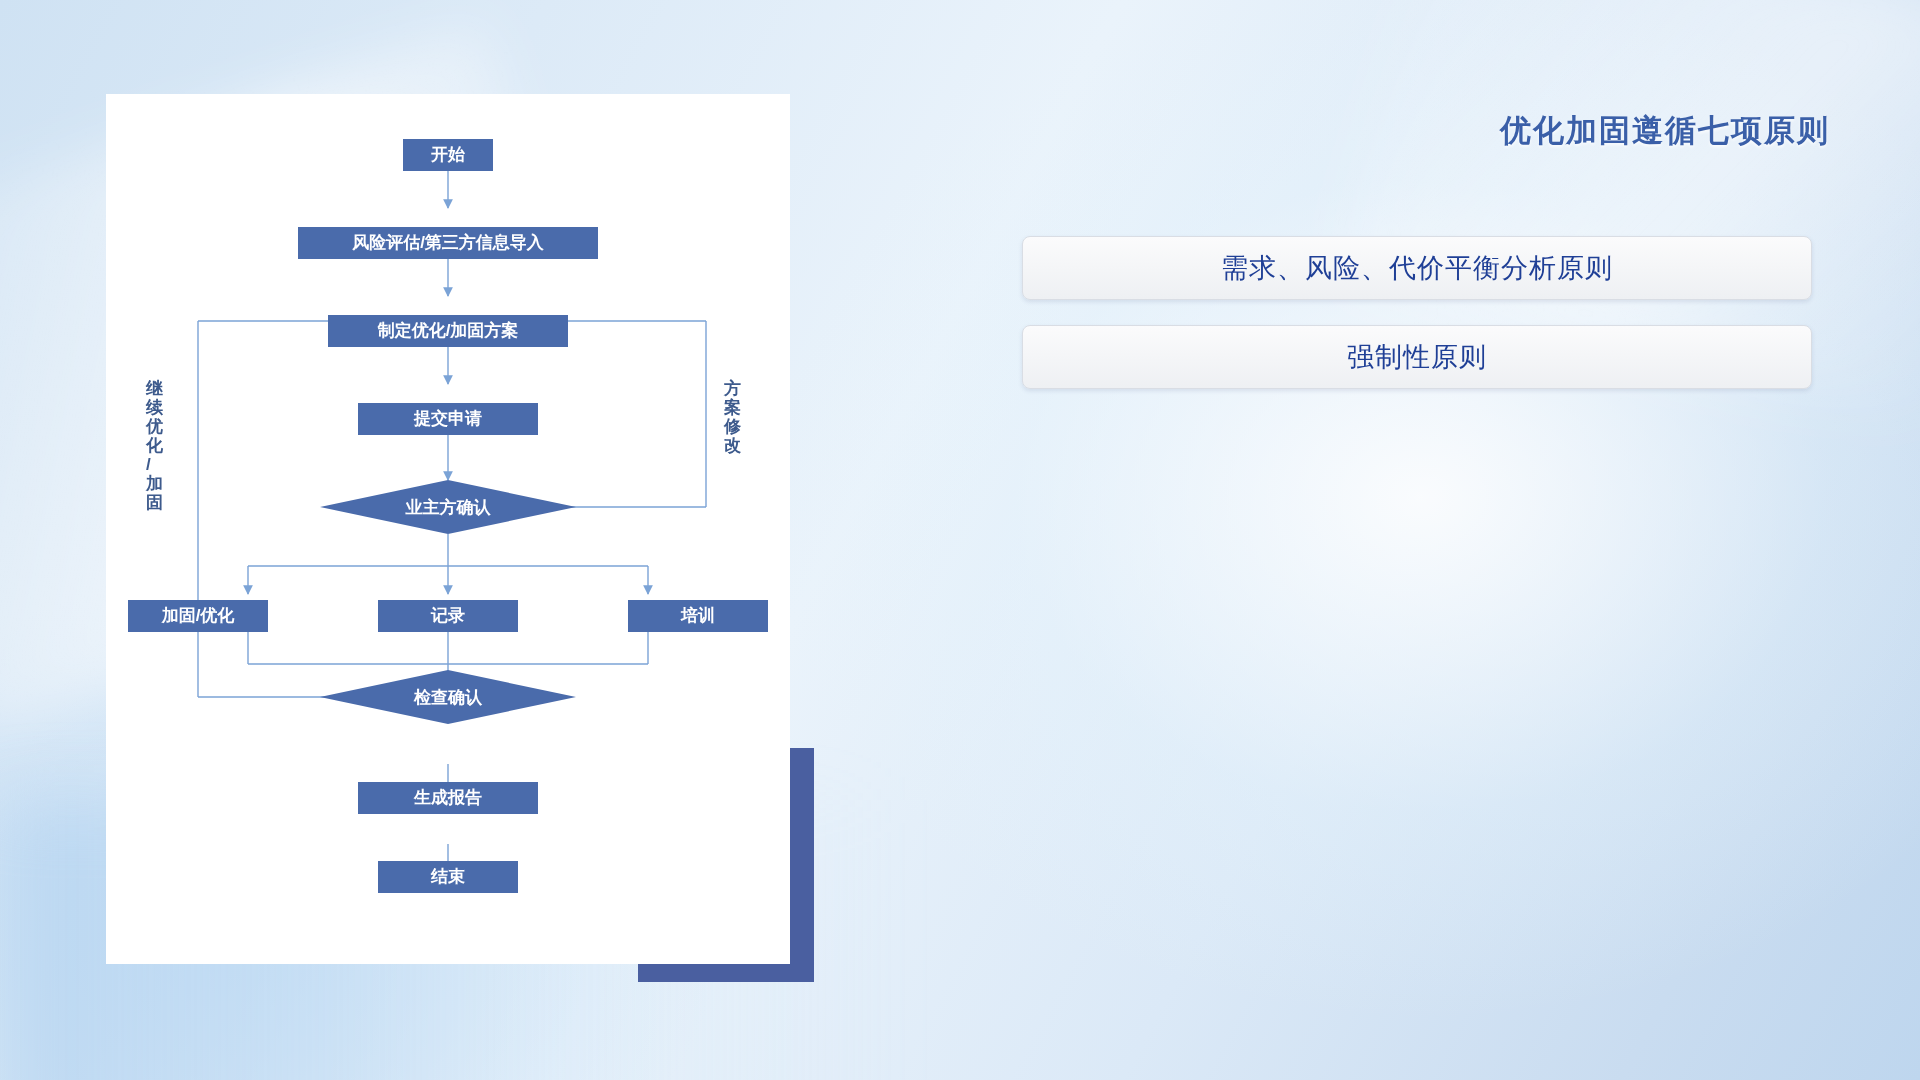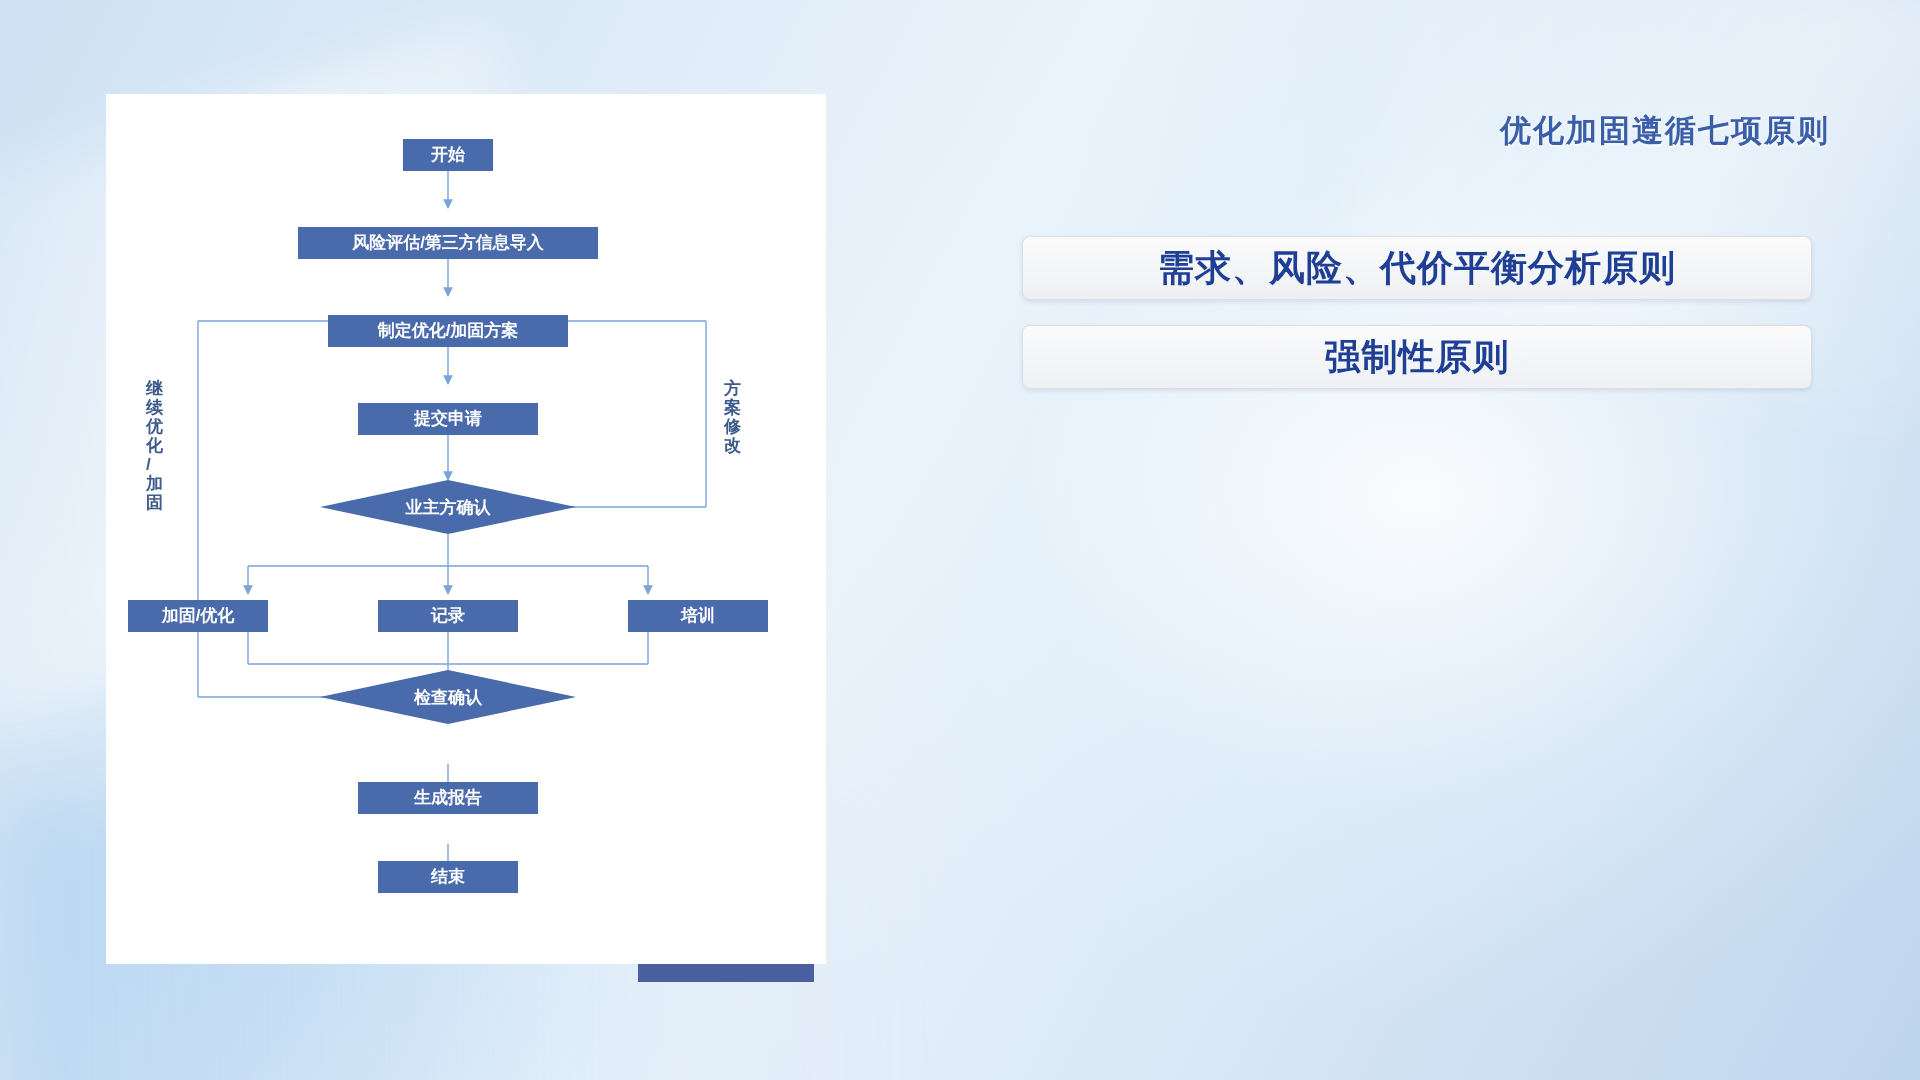--- a/index.html
+++ b/index.html
@@ -58,21 +58,20 @@
     height: 234px;
     background: #4a5fa0;
   }
   .flow-card {
     position: absolute;
     left: 106px;
     top: 94px;
     width: 684px;
     height: 870px;
     background: #ffffff;
-    padding-left: 36px;
   }
   .flow-svg {
     position: absolute;
     left: 0; top: 0;
     width: 684px;
     height: 870px;
   }
 
   .node-text {
     font-family: "Liberation Sans", sans-serif;
@@ -125,24 +124,23 @@
     position: absolute;
     left: 2px;
     right: 2px;
     bottom: -3px;
     height: 3px;
     background: #d21f28;
     border-radius: 0 0 6px 6px;
     z-index: -1;
   }
   .principle-label {
-    font-size: 36px;
+    font-size: 27px;
     color: #1f3f96;
     letter-spacing: 1px;
-    font-weight: bold;
   }
 </style>
 </head>
 <body>
 
 <div id="slide">
 
   <div class="streak streak-a"></div>
   <div class="streak streak-b"></div>
   <div class="streak streak-c"></div>

